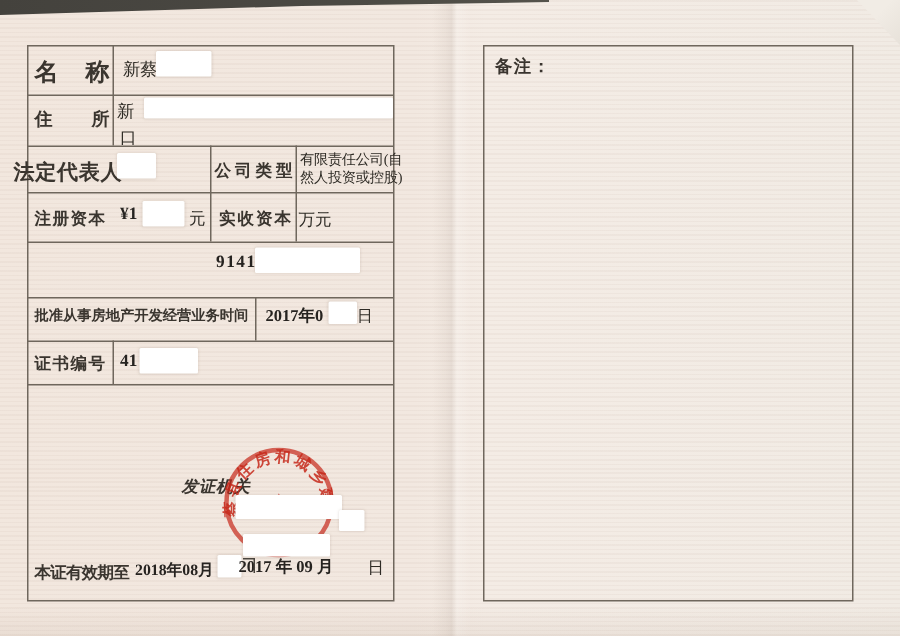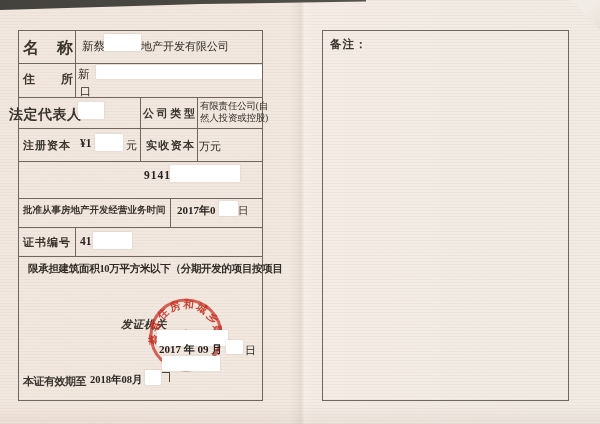--- a/index.html
+++ b/index.html
@@ -12,21 +12,21 @@
       linear-gradient(90deg,#f2e7de 0%,#f2e8e0 46%,#f4ece5 54%,#f1ebe4 100%);
   }
   .line{position:absolute;background:#6f675d;z-index:1;}
   .h{height:1px;} .v{width:1px;}
   .frame{position:absolute;border:1px solid #6f675d;z-index:1;background:transparent;}
   .lbl{position:absolute;z-index:3;font-size:11px;font-weight:600;color:#3a352f;white-space:pre;}
   .just{text-align:justify;text-align-last:justify;}
   .val{position:absolute;z-index:3;font-size:11px;color:#2e2b25;white-space:pre;}
   .bold{font-weight:700;color:#262320;}
   .redact{position:absolute;background:#ffffff;border-radius:1px;z-index:4;box-shadow:0 0 2px rgba(130,110,95,0.25);}
-  .over{z-index:5;}
+  .over{z-index:5;margin-top:28px;}
   .watermark{
     position:absolute;left:25px;top:173px;z-index:2;
     font-family:"Liberation Sans","DejaVu Sans",sans-serif;
     font-size:34px;font-weight:600;letter-spacing:1px;white-space:pre;
     color:rgba(209,74,58,0.30);-webkit-text-stroke:1.2px rgba(200,62,46,0.55);
   }
   .top-wedge{
     position:absolute;left:0;top:0;width:366px;height:10px;z-index:6;
     background:linear-gradient(90deg,#44423d 0%,#4c4a44 70%,#55534c 100%);
     clip-path:polygon(0 0,100% 0,100% 14%,55% 40%,0 100%);
@@ -72,21 +72,20 @@
   <div class="line h" style="left:18px;top:256px;width:244px;"></div>
   <div class="line v" style="left:75px;top:30px;height:67px;"></div>
   <div class="line v" style="left:75px;top:227px;height:29px;"></div>
   <div class="line v" style="left:140px;top:97px;height:64px;"></div>
   <div class="line v" style="left:197px;top:97px;height:64px;"></div>
   <div class="line v" style="left:170px;top:198px;height:29px;"></div>
 
   <div class="lbl just" style="left:23px;top:38px;width:50px;font-size:16px;">名称</div>
   <div class="val" style="left:82px;top:39px;font-size:11.5px;">新蔡</div>
   <div class="redact" style="left:104px;top:34px;width:37px;height:17px;"></div>
-  <div class="val" style="left:141px;top:39px;font-size:11px;">地产开发有限公司</div>
 
   <div class="lbl just" style="left:23px;top:71px;width:50px;font-size:12px;">住所</div>
   <div class="val" style="left:78px;top:67px;font-size:11.5px;">新</div>
   <div class="redact" style="left:96px;top:65px;width:166px;height:14px;"></div>
   <div class="val" style="left:80px;top:84px;font-size:11px;">口</div>
 
   <div class="lbl" style="left:9px;top:106px;font-size:14px;letter-spacing:0.5px;">法定代表人</div>
   <div class="redact" style="left:78px;top:102px;width:26px;height:17px;"></div>
   <div class="lbl just" style="left:143px;top:106px;width:52px;">公司类型</div>
   <div class="val" style="left:200px;top:100px;font-size:9.5px;letter-spacing:-0.2px;">有限责任公司(自</div>
@@ -104,21 +103,20 @@
 
   <div class="lbl" style="left:23px;top:204px;font-size:9.5px;">批准从事房地产开发经营业务时间</div>
   <div class="val bold" style="left:177px;top:203px;">2017年0</div>
   <div class="redact" style="left:219px;top:201px;width:19px;height:15px;"></div>
   <div class="val" style="left:238px;top:204px;font-size:10.5px;">日</div>
 
   <div class="lbl just" style="left:23px;top:235px;width:47px;">证书编号</div>
   <div class="val bold" style="left:80px;top:235px;font-size:11.5px;">41</div>
   <div class="redact" style="left:93px;top:232px;width:39px;height:17px;"></div>
 
-  <div class="val" style="left:28px;top:262px;font-size:10.5px;font-weight:600;letter-spacing:-0.3px;">限承担建筑面积10万平方米以下（分期开发的项目按项目</div>
   <div class="lbl" style="left:121px;top:317px;font-size:11px;letter-spacing:0.5px;font-style:italic;">发证机关</div>
 
   <svg class="seal" width="78" height="78" viewBox="0 0 78 78">
     <circle cx="39" cy="39" r="35" fill="none" stroke="rgba(198,40,26,0.70)" stroke-width="3"></circle>
     <path id="sealArc" d="M 11 48.5 A 29 29 0 1 1 67 48.5" fill="none"></path>
     <text font-size="10.5" fill="rgba(198,40,26,0.85)" letter-spacing="2" font-weight="bold">
       <textPath href="#sealArc">蔡县住房和城乡建</textPath>
     </text>
     <text x="39" y="48" text-anchor="middle" font-size="21" fill="rgba(198,40,26,0.90)">★</text>
   </svg>

